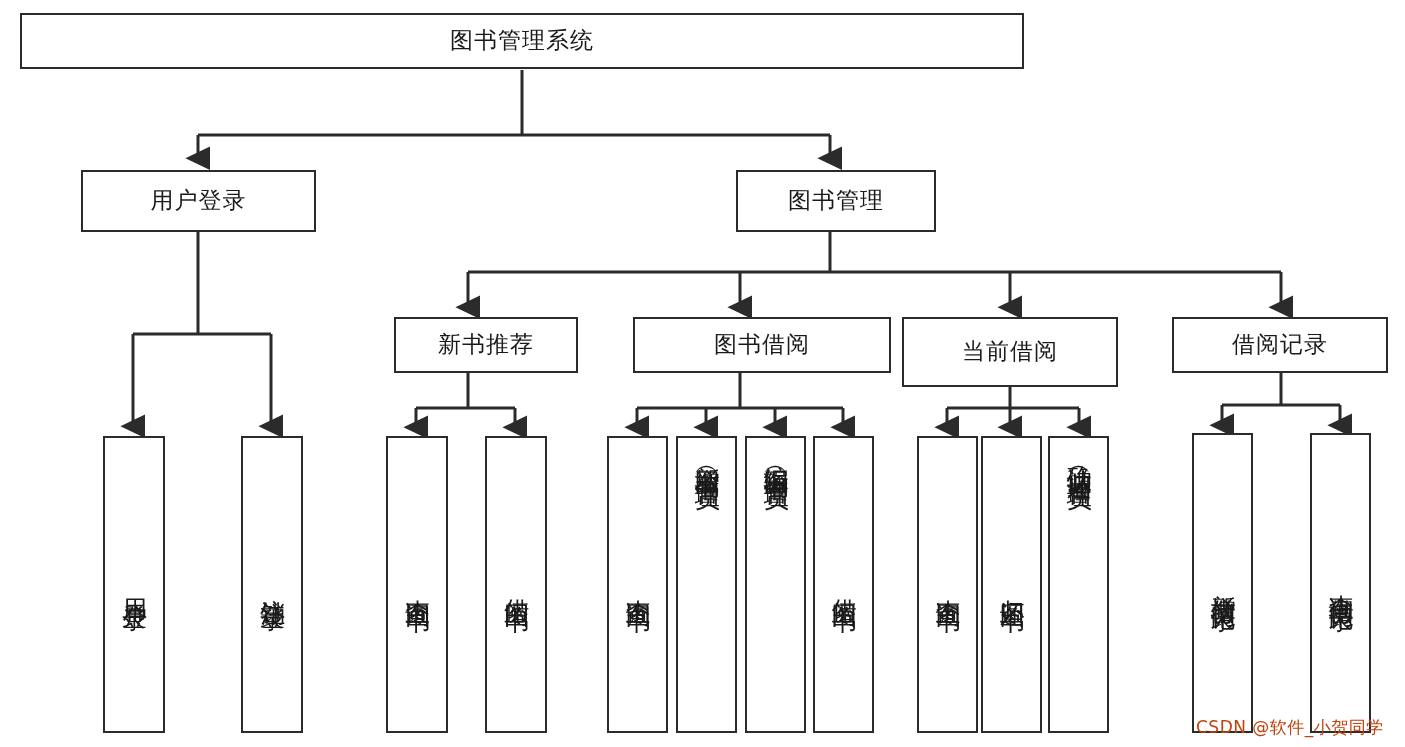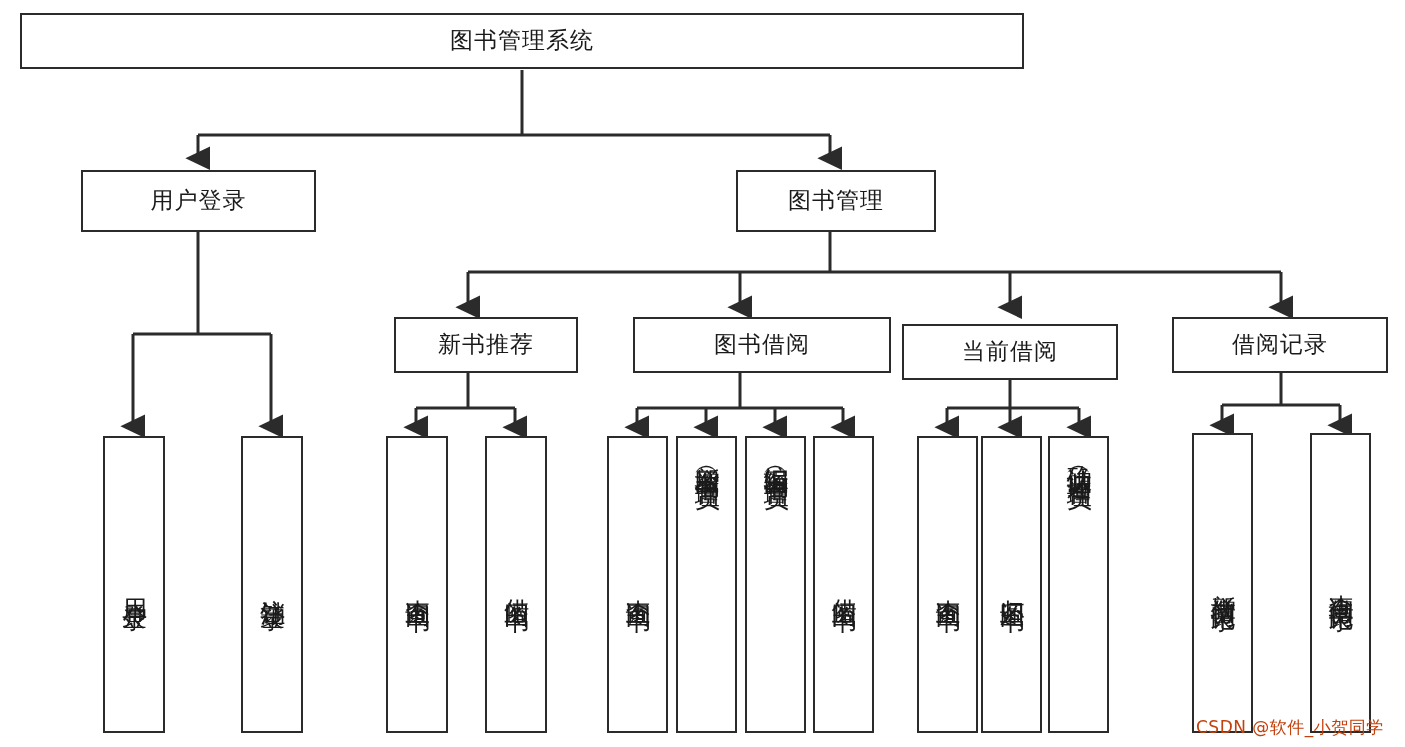--- a/index.html
+++ b/index.html
@@ -141,21 +141,21 @@
   </div>
 
   <div class="node horizontal" style="left:362px; top:317px; width:184px; height:56px;margin-left:32px;">
     <span class="label">新书推荐</span>
   </div>
 
   <div class="node horizontal" style="left:633px; top:317px; width:258px; height:56px;">
     <span class="label">图书借阅</span>
   </div>
 
-  <div class="node horizontal" style="left:902px; top:324px; width:216px; height:56px;">
+  <div class="node horizontal" style="left:902px; top:317px; width:216px; height:70px;">
     <span class="label">当前借阅</span>
   </div>
 
   <div class="node horizontal" style="left:1172px; top:317px; width:216px; height:56px;">
     <span class="label">借阅记录</span>
   </div>
 
   <div class="node vertical mid" style="left:103px; top:436px; width:62px; height:297px;">
     <span class="label">用户登录</span>
   </div>

